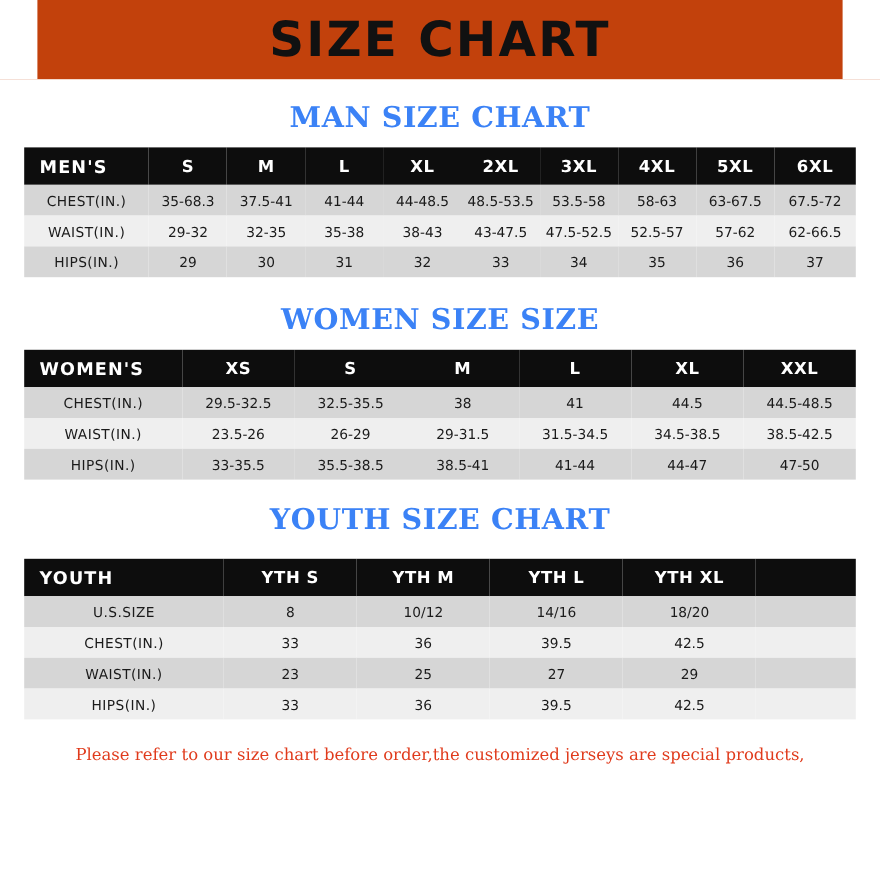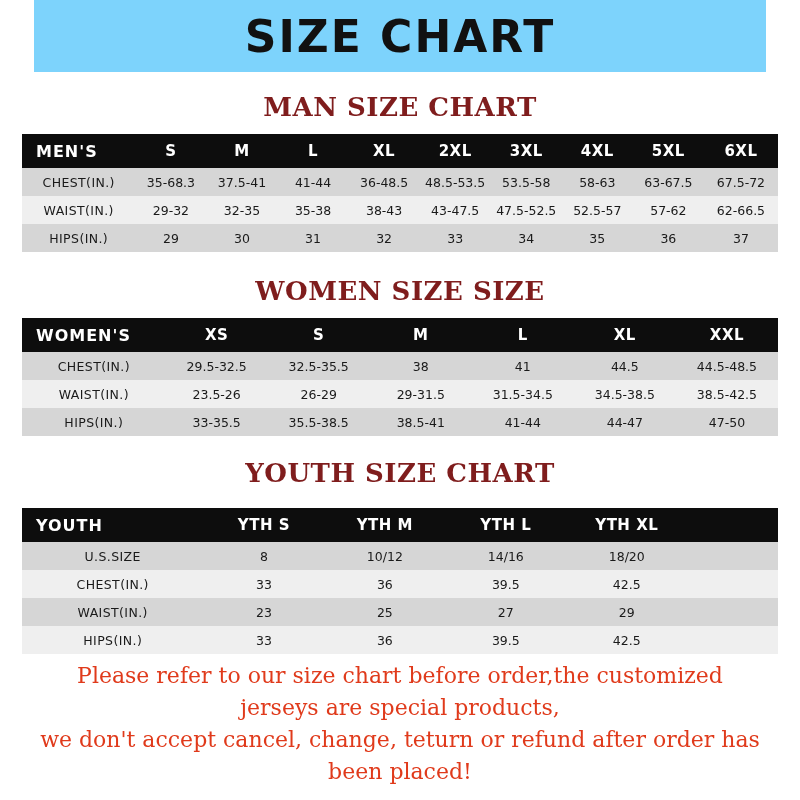--- a/index.html
+++ b/index.html
@@ -14,21 +14,21 @@
     overflow: hidden;
   }
   .page {
     position: relative;
     width: 800px;
     height: 800px;
     background: #ffffff;
     box-sizing: border-box;
   }
   .header-band {
-    background: #7dd3fc;
+    background: #c2410c;
     height: 72px;
     display: flex;
     align-items: center;
     justify-content: center;
     position: relative;
   }
   .header-side {
     position: absolute;
     top: 0;
     width: 34px;
@@ -47,21 +47,21 @@
   }
   .content {
     padding: 0 22px;
     box-sizing: border-box;
   }
   .section-title {
     text-align: center;
     font-family: "DejaVu Serif", serif;
     font-weight: bold;
     font-size: 26px;
-    color: #7f1d1d;
+    color: #3b82f6;
     letter-spacing: 0.5px;
   }
   .s1-title { margin-top: 20px; margin-bottom: 12px; }
   .s2-title { margin-top: 24px; margin-bottom: 12px; }
   .s3-title { margin-top: 22px; margin-bottom: 20px; }
 
   table.chart {
     width: 100%;
     border-collapse: collapse;
     table-layout: fixed;
@@ -93,26 +93,26 @@
   td.label-cell {
     font-size: 13px;
     letter-spacing: 0.4px;
     color: #111111;
     text-align: center;
   }
   tr.row-dark td { background: #d6d6d6; }
   tr.row-light td { background: #efefef; }
 
   .footer-note {
-    margin-top: 6px;
+    margin-top: 22px;
     padding: 0 18px;
     text-align: center;
     color: #e03a1b;
     font-family: "DejaVu Serif", serif;
-    font-size: 22px;
+    font-size: 15px;
     line-height: 1.45;
   }
   .footer-line { display: block; }
 </style>
 </head>
 <body>
 
 <div class="page">
 
   <div class="header-band">
@@ -148,21 +148,21 @@
         <th>3XL</th>
         <th>4XL</th>
         <th>5XL</th>
         <th>6XL</th>
       </tr>
       <tr class="row-dark">
         <td class="label-cell">CHEST(IN.)</td>
         <td>35-68.3</td>
         <td>37.5-41</td>
         <td>41-44</td>
-        <td>36-48.5</td>
+        <td>44-48.5</td>
         <td>48.5-53.5</td>
         <td>53.5-58</td>
         <td>58-63</td>
         <td>63-67.5</td>
         <td>67.5-72</td>
       </tr>
       <tr class="row-light">
         <td class="label-cell">WAIST(IN.)</td>
         <td>29-32</td>
         <td>32-35</td>
@@ -289,17 +289,16 @@
         <td>36</td>
         <td>39.5</td>
         <td>42.5</td>
         <td></td>
       </tr>
     </tbody>
       </table>
 
     <div class="footer-note">
       <span class="footer-line">Please refer to our size chart before order,the customized jerseys are special products,</span>
-      <span class="footer-line">we don't accept cancel, change, teturn or refund after order has been placed!</span>
     </div>
 
   </div>
 </div>
 
 </body></html>

